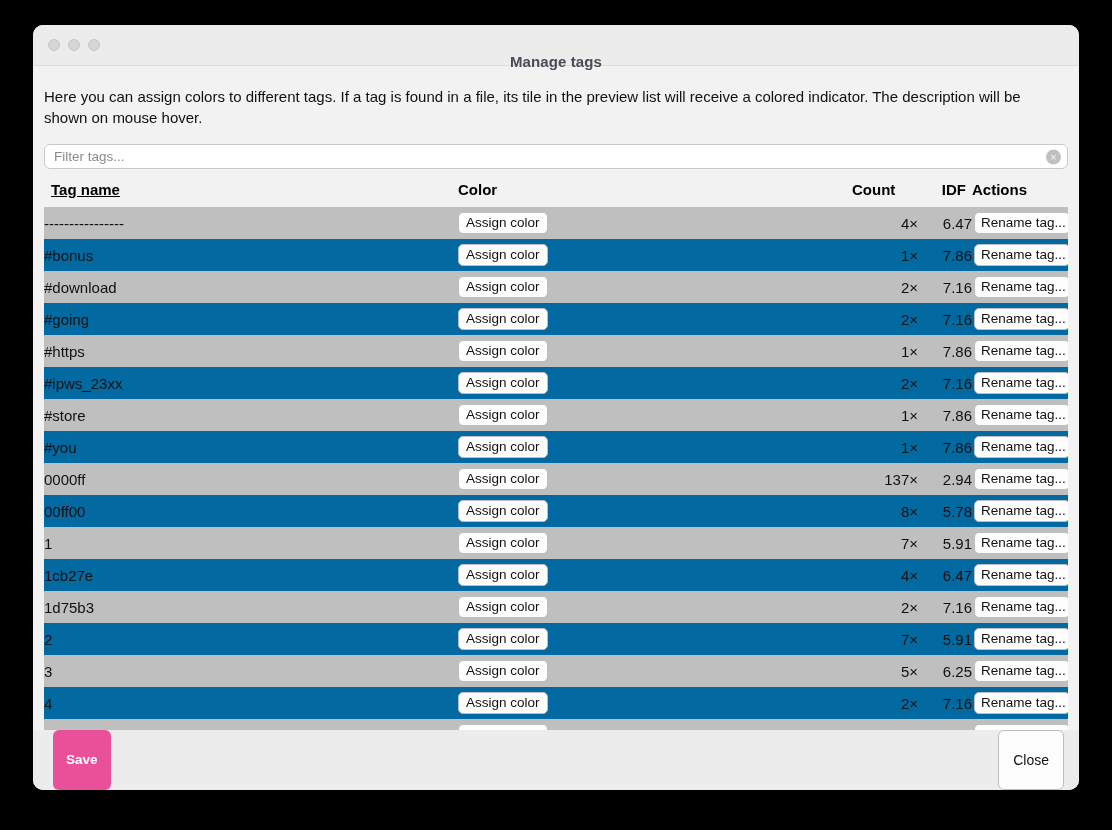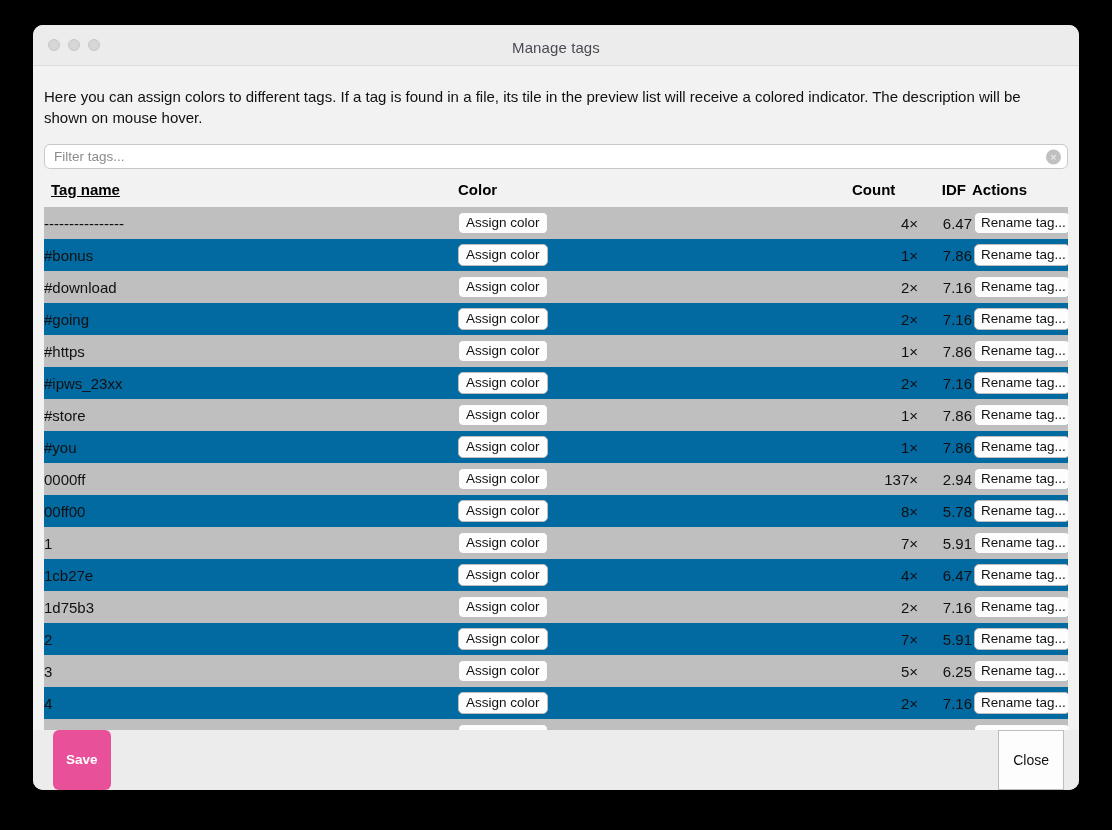--- a/index.html
+++ b/index.html
@@ -37,24 +37,24 @@
     gap: 8px;
   }
   .light {
     width: 12px; height: 12px;
     border-radius: 50%;
     background: #d6d6d6;
     border: 1px solid #c6c6c6;
   }
   #window-title {
     position: absolute;
-    left: 0; right: 0; top: 14px;
+    left: 0; right: 0; top: 28px;
     text-align: center;
     font-size: 15px;
-    font-weight: normal;
+    font-weight: bold;
     color: #4b4b55;
     letter-spacing: .1px;
   }
 
   
   #body {
     flex: 1 1 auto;
     position: relative;
     padding: 0 11px;
     display: flex;
@@ -193,21 +193,21 @@
     border-radius: 6px;
     padding: 5px 13px 6px 13px;
     cursor: pointer;
   }
   #close-button {
     font-family: "Liberation Sans", sans-serif;
     font-size: 14px;
     color: #111;
     background: #fdfdfd;
     border: 1px solid #bdbdbd;
-    border-radius: 0;
+    border-radius: 6px;
     padding: 5px 14px 6px 14px;
     cursor: pointer;
   }
 </style>
 </head>
 <body>
 
 <div id="window">
 
   <div id="titlebar">

